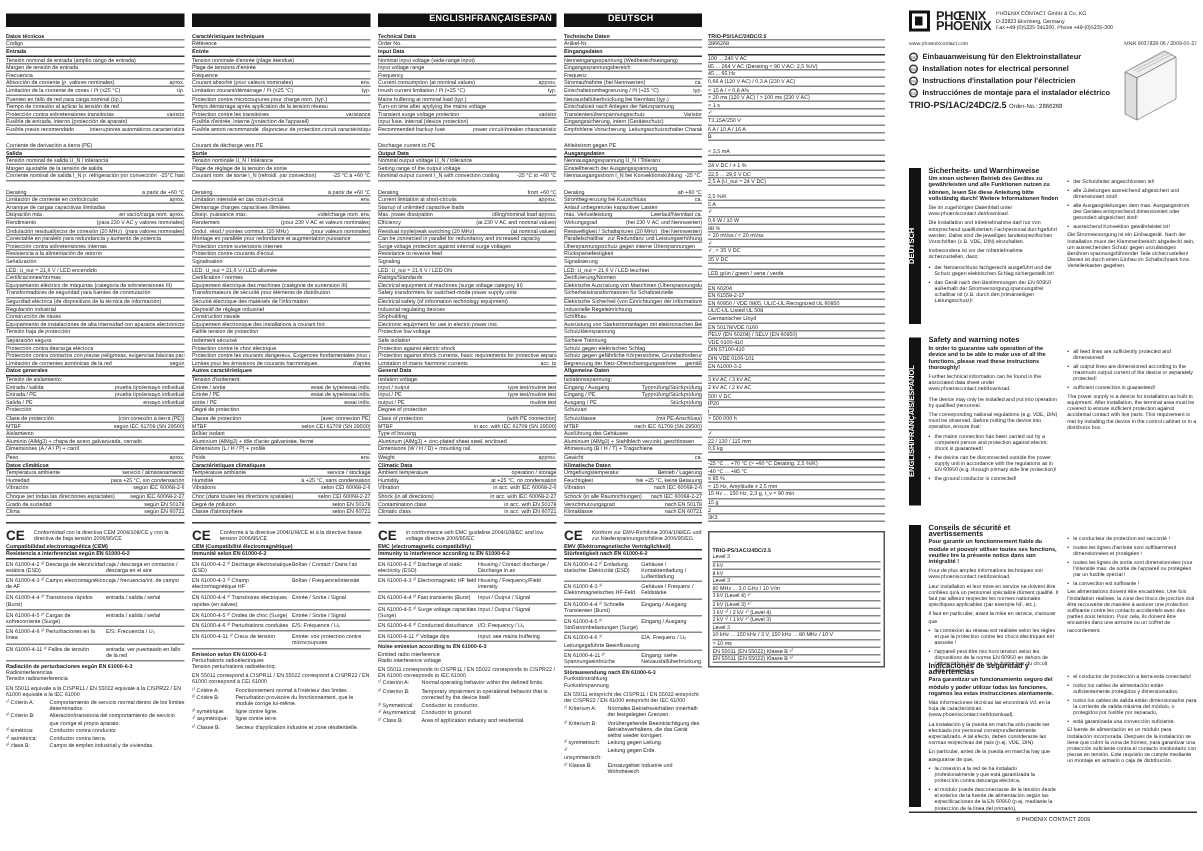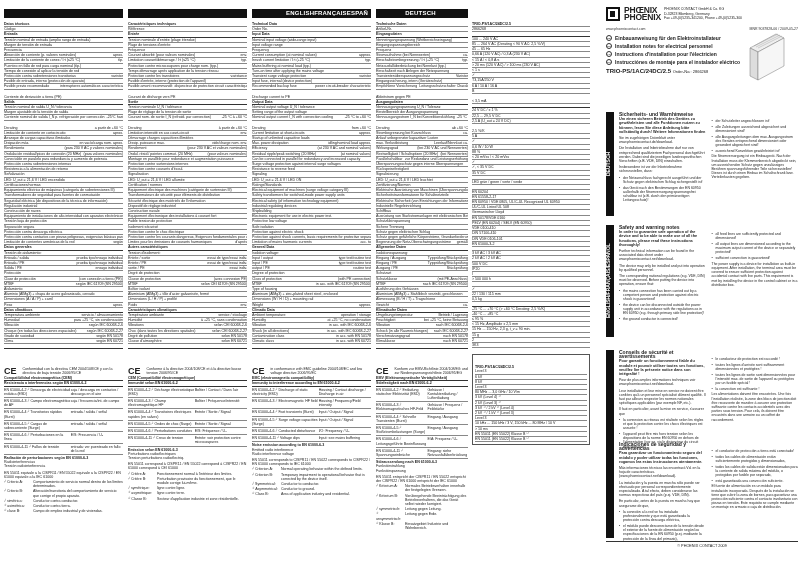--- a/index.html
+++ b/index.html
@@ -4,21 +4,21 @@
 <style>
 *{box-sizing:border-box;margin:0;padding:0}
 body{width:802px;height:567px;background:#fff;font-family:"Liberation Sans",sans-serif;color:#222;overflow:hidden;position:relative;font-size:3.6px;line-height:4.2px}
 .col{position:absolute;top:0}
 .hdrbar{height:9px;background:#111;color:#fff;font-weight:bold;font-size:6px;line-height:9px;text-align:right;padding-right:3px;margin-top:9px;letter-spacing:0.2px}
 .row{display:flex;justify-content:space-between;border-bottom:0.5px solid #888;min-height:4.3px;white-space:nowrap;overflow:hidden}
 .row.thick{border-bottom:0.8px solid #333}
 .row .r{text-align:right;padding-left:2px}
 .bold{font-weight:bold}
 .gap{height:5px}
-.ce{display:flex;gap:6px;align-items:flex-start;margin-top:4px;border-top:0.8px solid #333;padding-top:18px}
+.ce{display:flex;gap:6px;align-items:flex-start;margin-top:4px;border-top:0.8px solid #333;padding-top:4px}
 .ce .mark{font-size:9px;font-weight:bold;line-height:9px}
 .emc-item{display:flex;border-bottom:0.5px solid #888;padding:1px 0}
 .emc-item .a{width:56%}
 .emc-item .b{width:44%}
 .foot{display:flex;gap:3px;margin-top:1px}
 .foot .k{width:26px;flex:none}
 .valcol .row{justify-content:flex-start}
 .logo{position:absolute;left:606px;top:7px;display:flex;align-items:center;gap:4px}
 .logo .box{width:14px;height:14px;border:2px solid #111;position:relative}
 .logo .box:after{content:"";position:absolute;left:2px;top:2px;width:5px;height:6px;background:#111}

